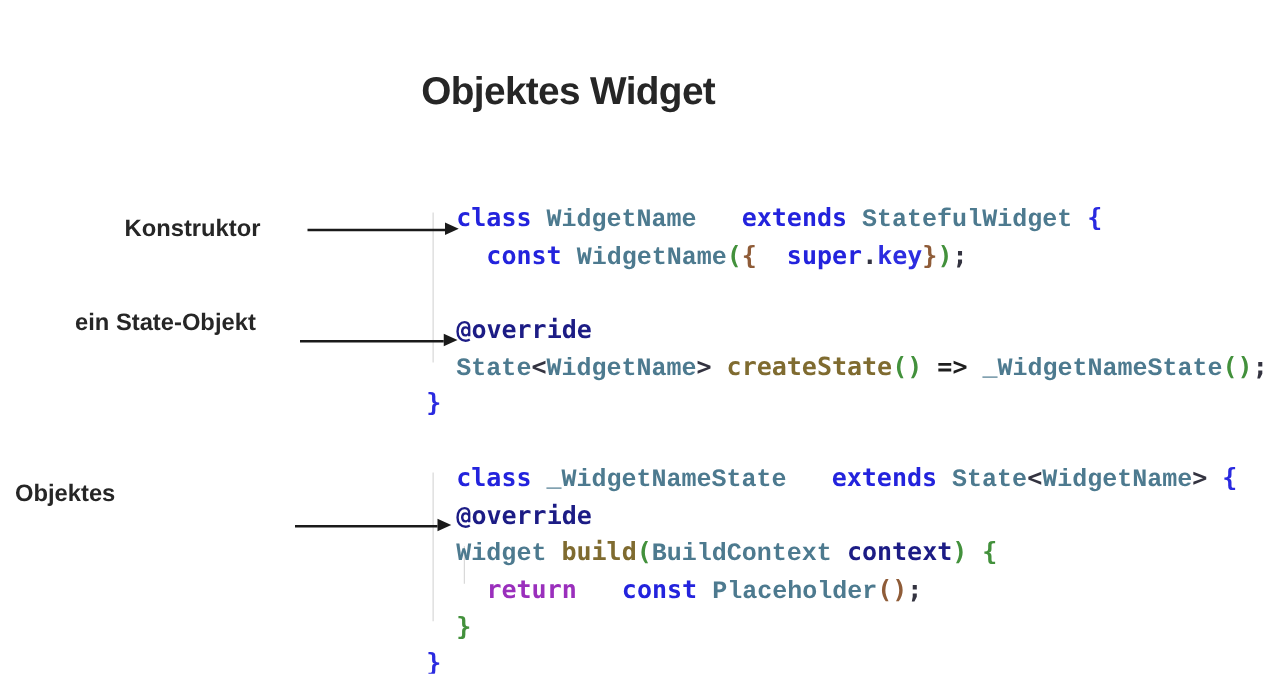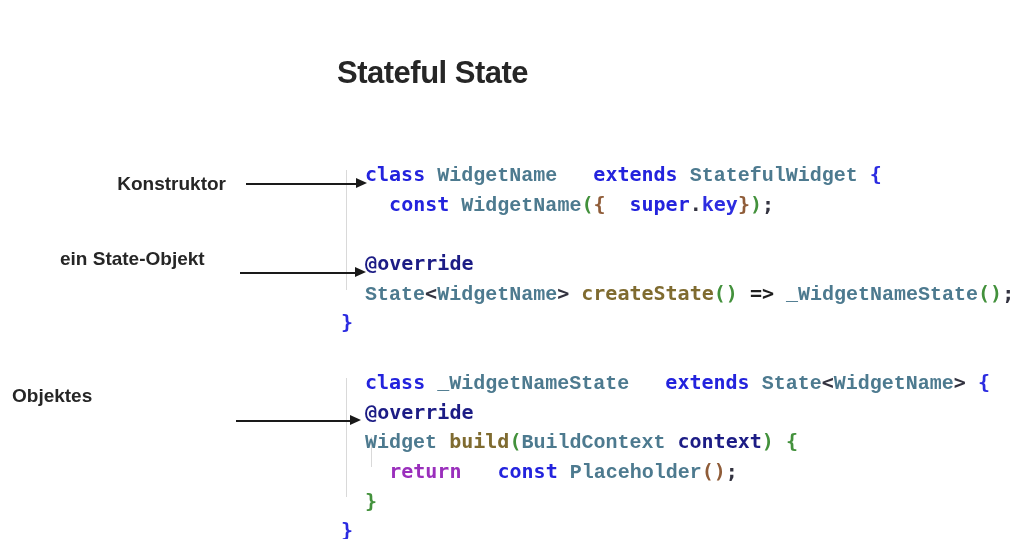--- a/index.html
+++ b/index.html
@@ -35,38 +35,38 @@
   
   .indent-guide{position:absolute;width:1px;background:#d9d9d9;}
   .guide-1{left:346px;top:170px;height:120px;}
   .guide-2{left:346px;top:378px;height:119px;}
   .guide-3{left:371px;top:437px;height:30px;}
   
   .ann-label{
     position:absolute;font-size:19px;font-weight:bold;color:#262626;
     line-height:27px;white-space:nowrap;
   }
-  .label-konstruktor{left:48px;top:171px;width:178px;text-align:right;line-height:25px;}
+  .label-konstruktor{left:65px;top:171px;width:178px;text-align:center;line-height:25px;}
   .label-state{left:60px;top:245px;}
   .label-build{left:12px;top:382px;line-height:28px;}
   
   .arrow{position:absolute;height:2px;background:#1a1a1a;}
   .arrow::after{
     content:'';position:absolute;right:-11px;top:-5px;width:0;height:0;
     border-left:11px solid #1a1a1a;
     border-top:5px solid transparent;border-bottom:5px solid transparent;
   }
   .arrow-1{left:246px;top:183px;width:110px;}
   .arrow-2{left:240px;top:272px;width:115px;}
   .arrow-3{left:236px;top:420px;width:114px;}
 </style>
 </head>
 <body>
 
-<h1 class="page-title">Stateful State</h1>
+<h1 class="page-title">Objektes Widget</h1>
 
 <div class="indent-guide guide-1"></div>
 <div class="indent-guide guide-2"></div>
 <div class="indent-guide guide-3"></div>
 
 <pre class="code-block"><div class="code-line"><span class="tk-kw">class</span><span class="tk-txt"> </span><span class="tk-type">WidgetName</span><span class="tk-txt"> </span><span class="tk-kw">extends</span><span class="tk-txt"> </span><span class="tk-type">StatefulWidget</span><span class="tk-txt"> </span><span class="tk-p1">{</span></div><div class="code-line"><span class="tk-txt">  </span><span class="tk-kw">const</span><span class="tk-txt"> </span><span class="tk-type">WidgetName</span><span class="tk-p2">(</span><span class="tk-p3">{</span><span class="tk-kw">super</span><span class="tk-pu">.</span><span class="tk-kw2">key</span><span class="tk-p3">}</span><span class="tk-p2">)</span><span class="tk-pu">;</span></div><div class="code-line"></div><div class="code-line"><span class="tk-txt">  </span><span class="tk-ann">@override</span></div><div class="code-line"><span class="tk-txt">  </span><span class="tk-type">State</span><span class="tk-pu">&lt;</span><span class="tk-type">WidgetName</span><span class="tk-pu">&gt;</span><span class="tk-txt"> </span><span class="tk-meth">createState</span><span class="tk-p2">()</span><span class="tk-txt"> </span><span class="tk-op">=&gt;</span><span class="tk-txt"> </span><span class="tk-type">_WidgetNameState</span><span class="tk-p2">()</span><span class="tk-pu">;</span></div><div class="code-line"><span class="tk-p1">}</span></div><div class="code-line"></div><div class="code-line"><span class="tk-kw">class</span><span class="tk-txt"> </span><span class="tk-type">_WidgetNameState</span><span class="tk-txt"> </span><span class="tk-kw">extends</span><span class="tk-txt"> </span><span class="tk-type">State</span><span class="tk-pu">&lt;</span><span class="tk-type">WidgetName</span><span class="tk-pu">&gt;</span><span class="tk-txt"> </span><span class="tk-p1">{</span></div><div class="code-line"><span class="tk-txt">  </span><span class="tk-ann">@override</span></div><div class="code-line"><span class="tk-txt">  </span><span class="tk-type">Widget</span><span class="tk-txt"> </span><span class="tk-meth">build</span><span class="tk-p2">(</span><span class="tk-type">BuildContext</span><span class="tk-txt"> </span><span class="tk-ann">context</span><span class="tk-p2">)</span><span class="tk-txt"> </span><span class="tk-p2">{</span></div><div class="code-line"><span class="tk-txt">    </span><span class="tk-ret">return</span><span class="tk-txt"> </span><span class="tk-kw">const</span><span class="tk-txt"> </span><span class="tk-type">Placeholder</span><span class="tk-p3">()</span><span class="tk-pu">;</span></div><div class="code-line"><span class="tk-txt">  </span><span class="tk-p2">}</span></div><div class="code-line"><span class="tk-p1">}</span></div></pre>
 
 <div class="ann-label label-konstruktor">
   <div>Konstruktor</div>
 </div>

